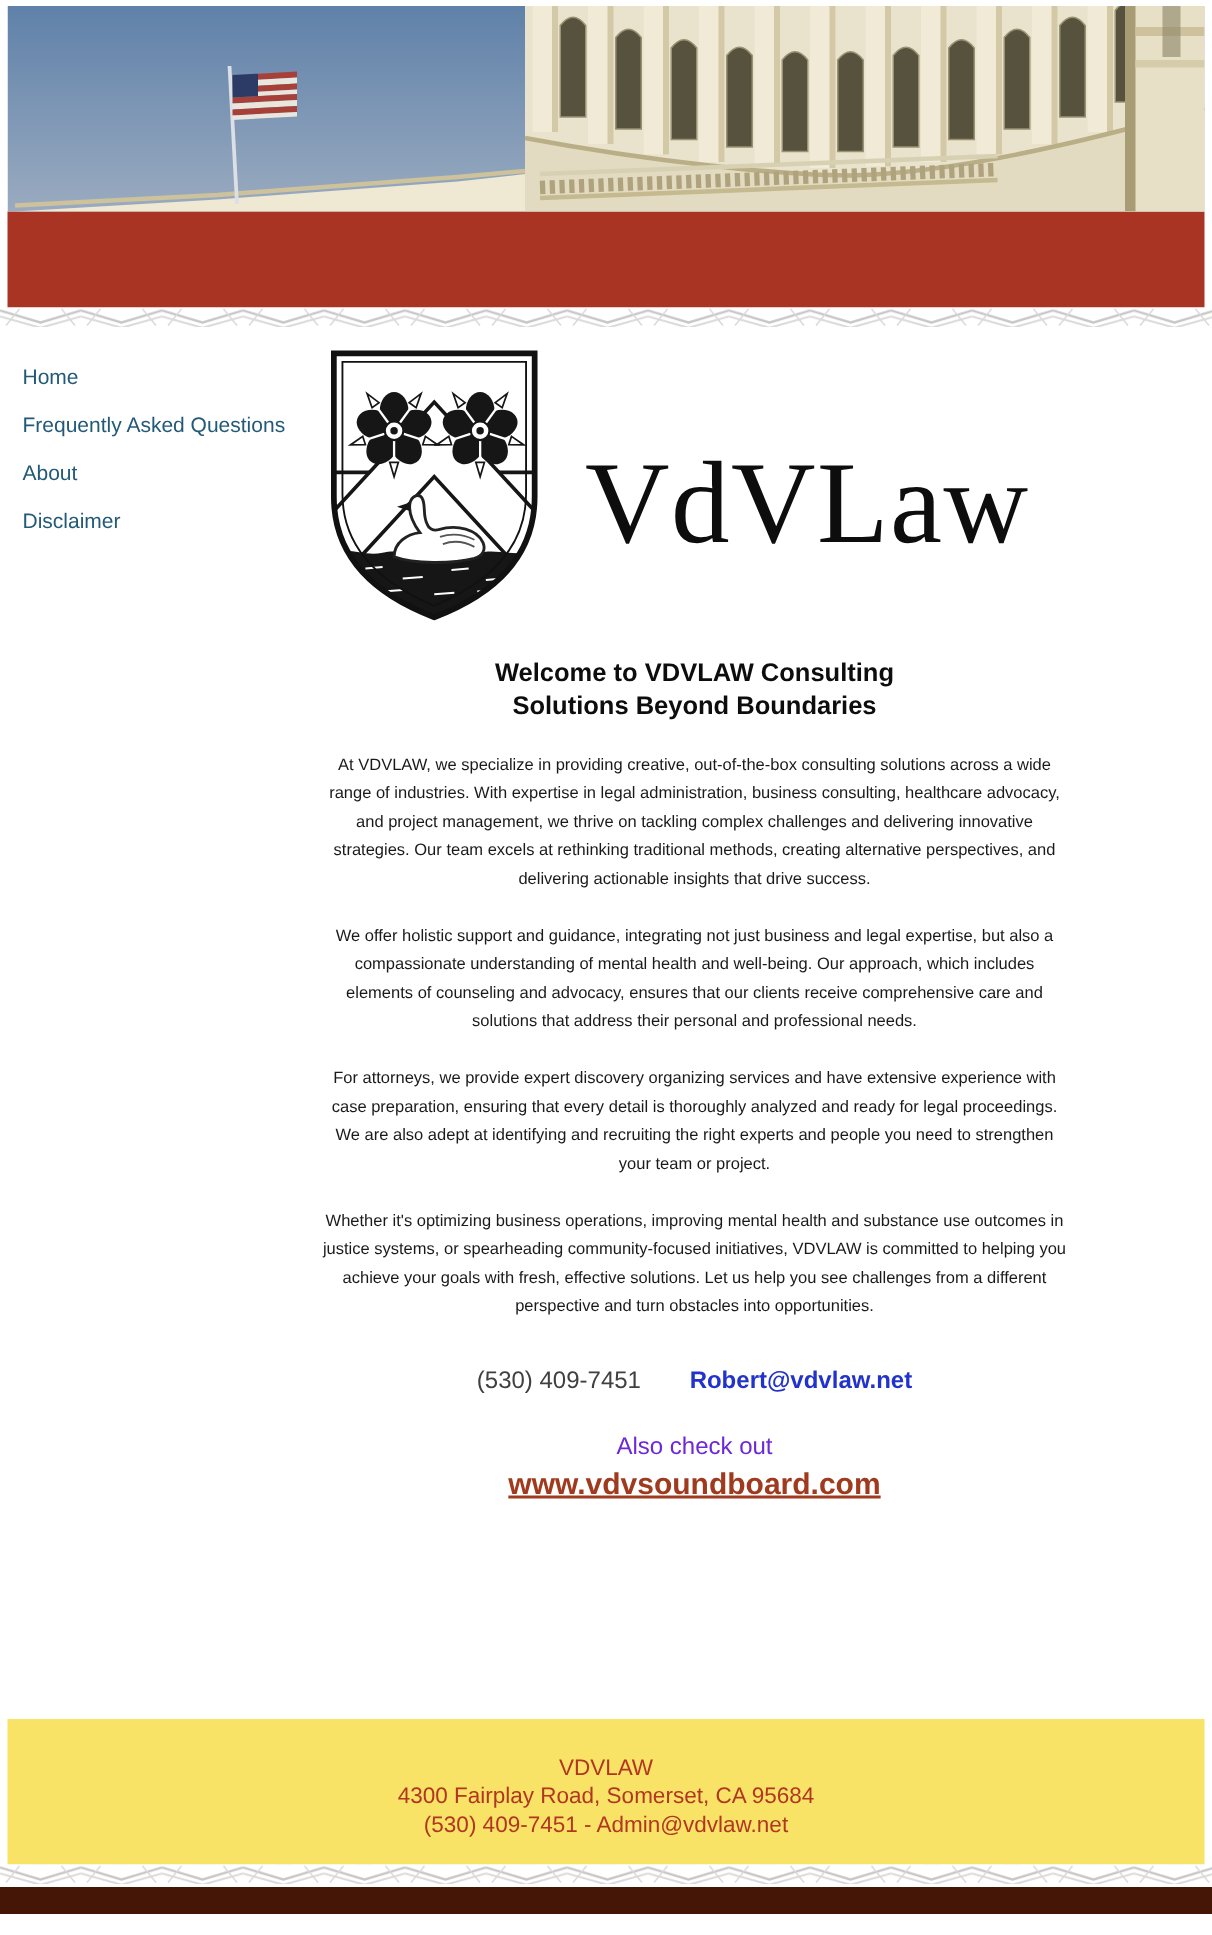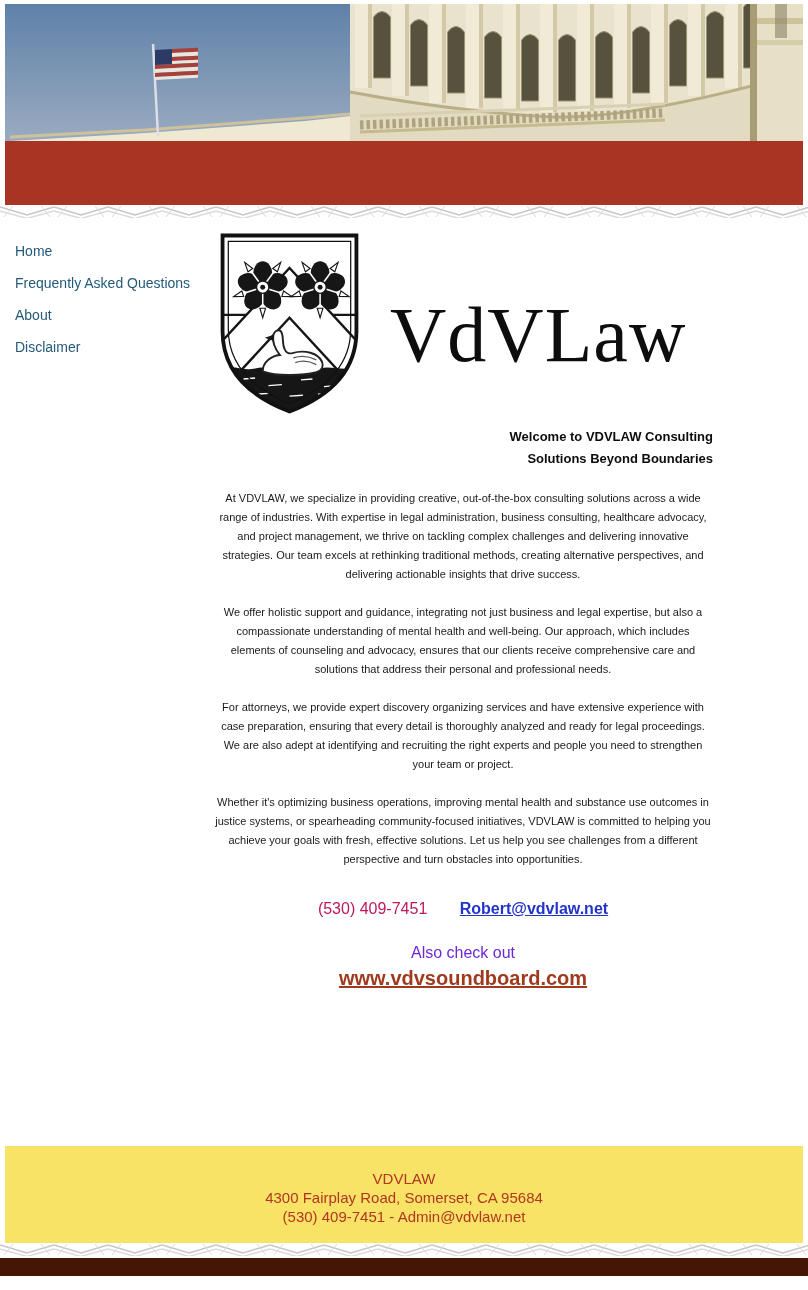--- a/index.html
+++ b/index.html
@@ -41,26 +41,26 @@
     font-family: "Liberation Serif", serif;
     font-size: 78px;
     line-height: 1;
     color: #0d0d0d;
     margin-left: 24px;
     margin-top: 22px;
     letter-spacing: 1px;
     white-space: nowrap;
   }
 
-  .heading { margin-top: 6px; font-size: 13px; line-height: 22px; font-weight: bold; color: #0d0d0d; text-align: right; }
+  .heading { margin-top: 18px; font-size: 17px; line-height: 22px; font-weight: bold; color: #0d0d0d; }
   .main p.body-text { margin-top: 19px; font-size: 11px; line-height: 19px; color: #1a1a1a; }
 
   .contact-line { margin-top: 31px; font-size: 16px; }
-  .phone { color: #be185d; margin-right: 28px; }
-  .email-link { color: #2233CC; font-weight: bold; text-decoration: underline; cursor: pointer; }
+  .phone { color: #404040; margin-right: 28px; }
+  .email-link { color: #2233CC; font-weight: bold; cursor: pointer; }
 
   .also-check { margin-top: 26px; font-size: 16px; color: #6d28d9; }
   .soundboard { display: inline-block; margin-top: 5px; font-size: 20px; font-weight: bold;
                 color: #A03A1E; text-decoration: underline; cursor: pointer; }
 
   
   .footer {
     margin: 0 5px;
     background: #F8E366;
     text-align: center;

